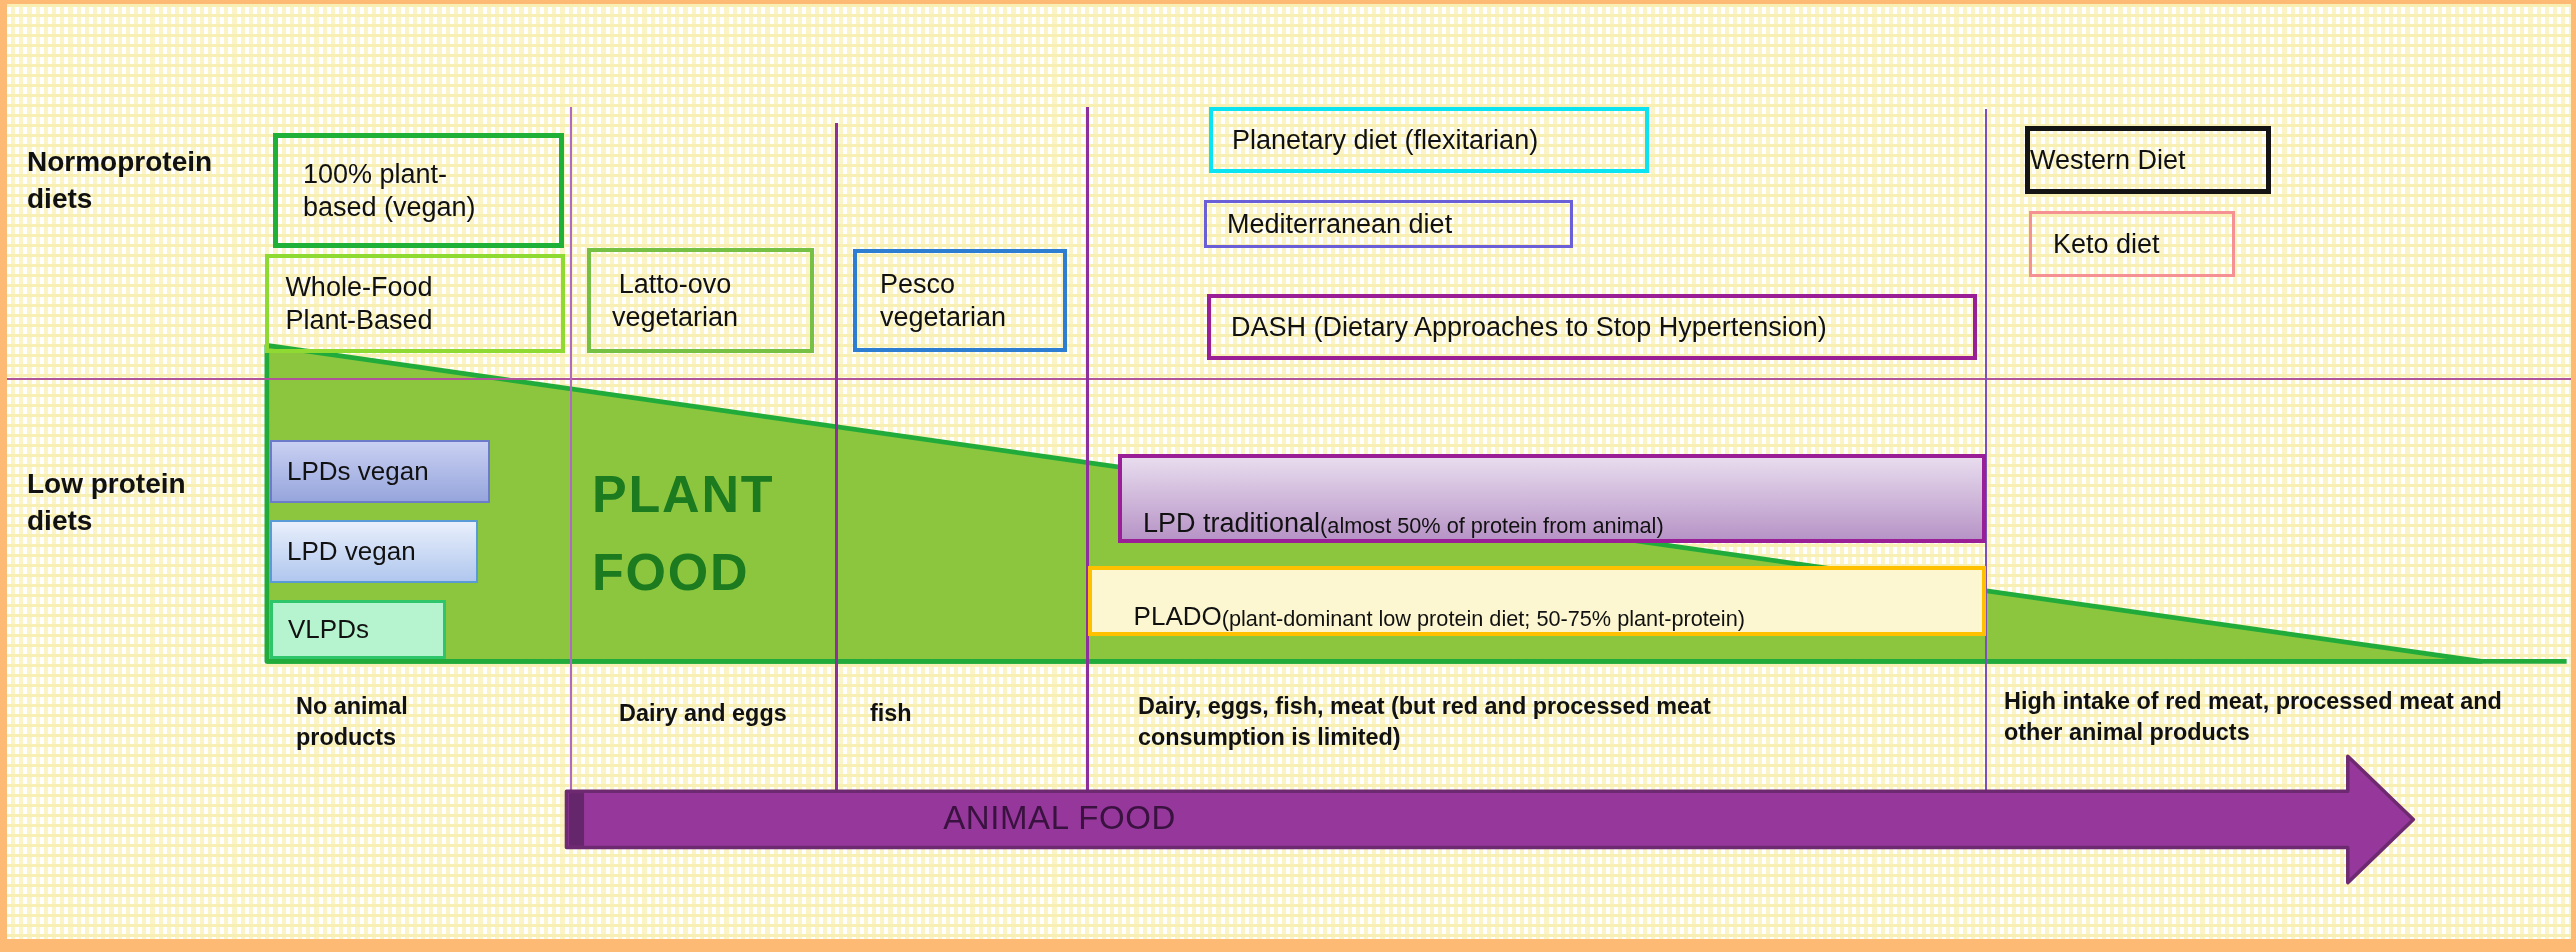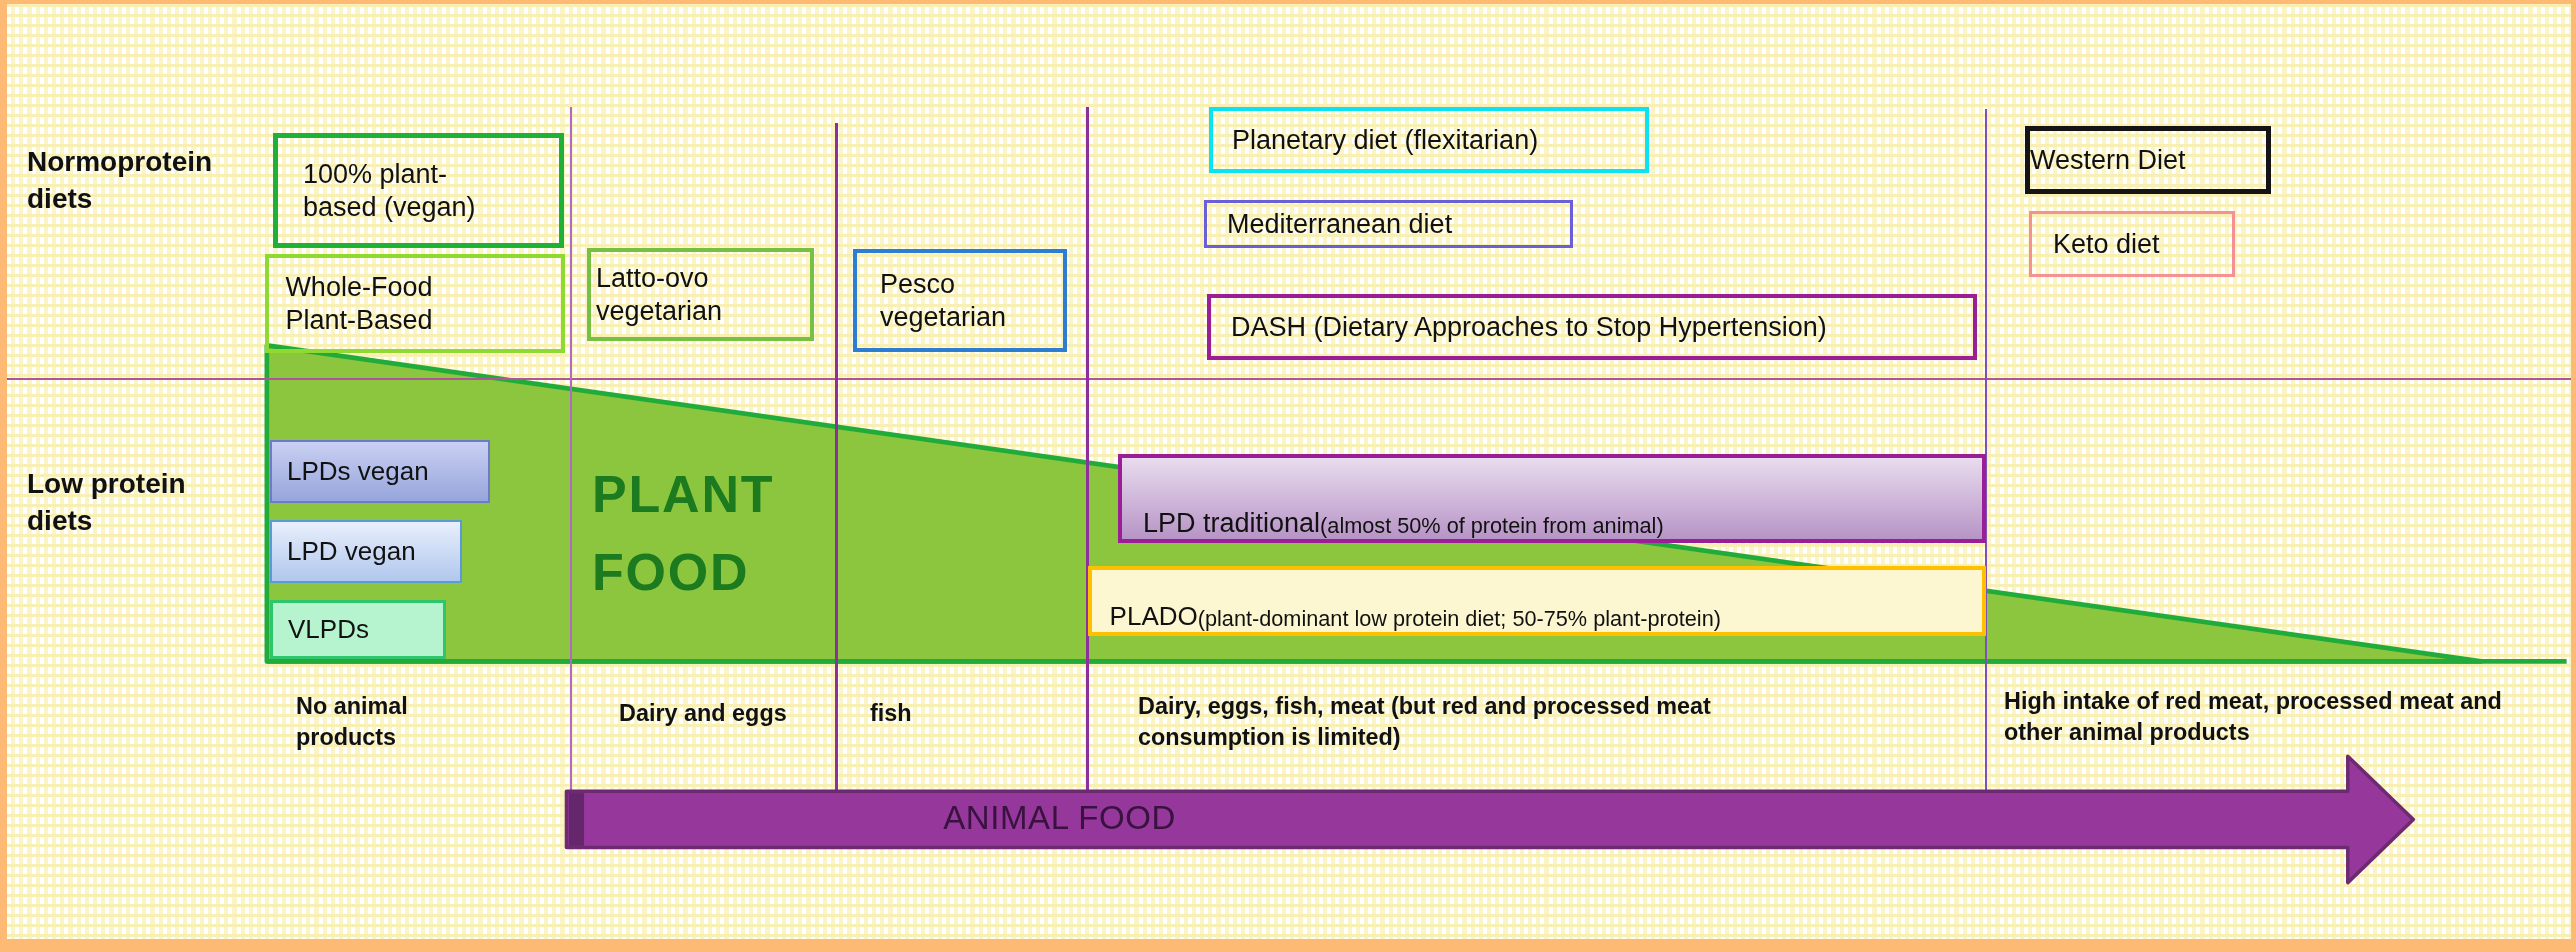--- a/index.html
+++ b/index.html
@@ -69,21 +69,21 @@
   </div>
 
   <div class="dietbox" style="left: 273px; top: 133px; width: 291px; height: 115px; border-width: 5.3px; padding-left: 15px; border-color: rgb(31, 176, 56);">
     <span class="txt" style="max-width:181px;margin-left:10px;">100% plant-based (vegan)</span>
   </div>
 
   <div class="dietbox" style="left: 265px; top: 254px; width: 300px; height: 99px; border-width: 4.7px; padding-left: 16.4px; border-color: rgb(142, 217, 50);">
     <span class="txt" style="max-width:176px;">Whole-Food Plant-Based</span>
   </div>
 
-  <div class="dietbox" style="left: 587px; top: 248px; width: 227px; height: 93px; border-width: 4.1px; padding-left: 5px; border-color: rgb(118, 192, 67);">
+  <div class="dietbox" style="left: 587px; top: 248px; width: 227px; height: 105px; border-width: 4.1px; padding-left: 11px; border-color: rgb(118, 192, 67); text-align: center;">
     <span class="txt" style="max-width:146px;">Latto-ovo vegetarian</span>
   </div>
 
   <div class="dietbox" style="left: 853px; top: 249px; width: 214px; height: 103px; border-width: 4.1px; padding-left: 23px; border-color: rgb(45, 125, 210);">
     <span class="txt" style="max-width:140px;">Pesco vegetarian</span>
   </div>
 
   <div class="dietbox" style="left: 1209px; top: 107px; width: 440px; height: 66px; border-width: 4.1px; padding-left: 19px; border-color: rgb(10, 228, 242);">
     <span class="txt">Planetary diet (flexitarian)</span>
   </div>
@@ -101,35 +101,35 @@
   </div>
 
   <div class="dietbox" style="left: 2029px; top: 211px; width: 206px; height: 66px; border-width: 3.5px; padding-left: 21px; border-color: rgb(245, 144, 147);">
     <span class="txt">Keto diet</span>
   </div>
 
   <div class="smallbox" style="left: 270px; top: 440px; width: 220px; height: 63px; border-width: 2.9px; padding-left: 15px; border-color: rgb(109, 124, 201); background-image: linear-gradient(rgb(201, 208, 242), rgb(150, 165, 220));">
     <span>LPDs vegan</span>
   </div>
 
-  <div class="smallbox" style="left: 270px; top: 520px; width: 192px; height: 63px; border-width: 2.9px; padding-left: 15px; border-color: rgb(91, 155, 213); background-image: linear-gradient(rgb(233, 239, 252), rgb(176, 199, 238));">
+  <div class="smallbox" style="left: 270px; top: 520px; width: 208px; height: 63px; border-width: 2.9px; padding-left: 15px; border-color: rgb(91, 155, 213); background-image: linear-gradient(rgb(233, 239, 252), rgb(176, 199, 238));">
     <span>LPD vegan</span>
   </div>
 
   <div class="smallbox" style="left: 270px; top: 600px; width: 176px; height: 59px; border-width: 3.5px; padding-left: 15px; border-color: rgb(47, 197, 107); background-image: linear-gradient(rgb(181, 244, 207), rgb(181, 244, 207));">
     <span>VLPDs</span>
   </div>
 
   <div class="banner" style="left: 1118px; top: 454px; width: 868px; height: 89px; border-width: 4.7px; padding-left: 21px; border-color: rgb(154, 31, 150); background-image: linear-gradient(rgb(232, 220, 238), rgb(183, 148, 198));">
     <span class="main">LPD traditional </span>
     <span class="sub">(almost 50% of protein from animal)</span>
   </div>
 
   <div class="banner" style="left: 1088px; top: 566px; width: 898px; height: 70px; border-width: 4.1px; padding-left: 17.6px; border-color: rgb(255, 192, 0); background-image: linear-gradient(rgb(252, 247, 208), rgb(252, 247, 208));">
-    <span class="main" style="font-size:26px;">PLADO </span>
+    <span class="main" style="font-size:26px;margin-left:24px;">PLADO </span>
     <span class="sub">(plant-dominant low protein diet; 50-75% plant-protein)</span>
   </div>
 
   <div class="bottomlabel" style="left:296px;top:691px;width:193px;">No animal products</div>
   <div class="bottomlabel" style="left:619px;top:698px;white-space:nowrap;">Dairy and eggs</div>
   <div class="bottomlabel" style="left:870px;top:698px;white-space:nowrap;">fish</div>
   <div class="bottomlabel" style="left:1138px;top:691px;width:691px;">Dairy, eggs, fish, meat (but red and processed meat consumption is limited)</div>
   <div class="bottomlabel" style="left:2004px;top:686px;width:503px;">High intake of red meat, processed meat and other animal products</div>
 
   <svg class="layer" width="2576" height="953" viewBox="0 0 4402 1628">

